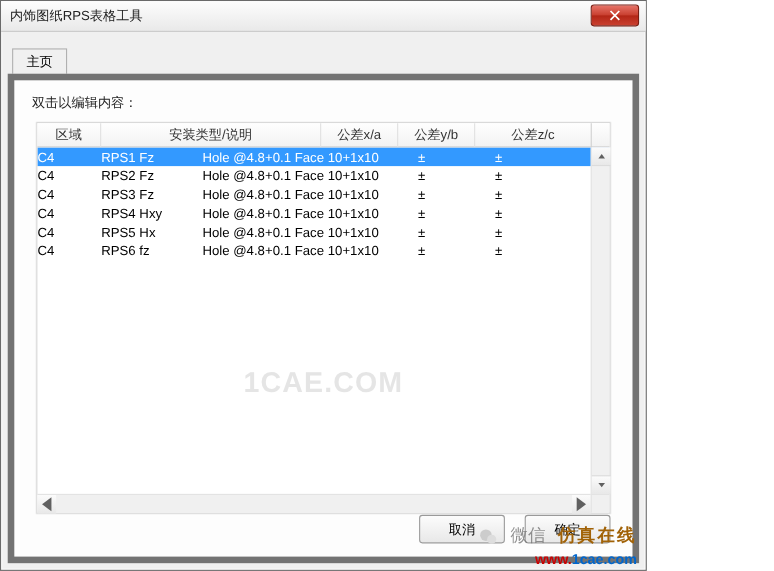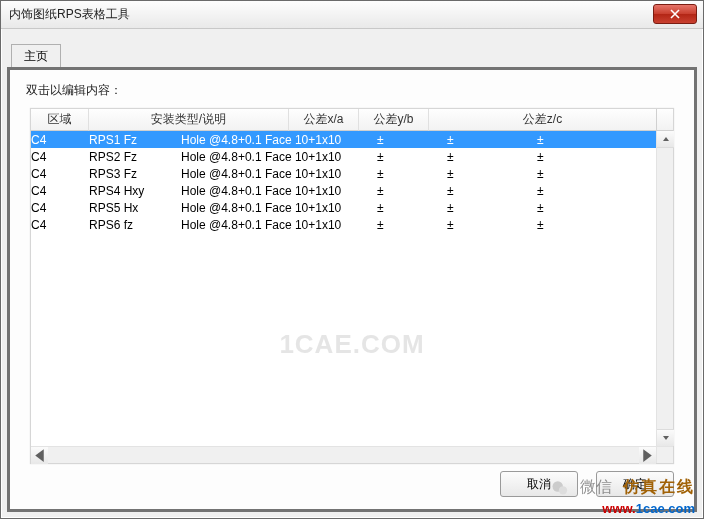--- a/index.html
+++ b/index.html
@@ -6,21 +6,21 @@
   html, body {
     margin: 0; padding: 0;
     font-family: "Microsoft YaHei", "Segoe UI", Tahoma, sans-serif;
     font-size: 12px;
     background: #fff;
     width: 704px; height: 519px;
     overflow: hidden;
   }
   .window {
     position: relative;
-    width: 704px; height: 519px;
+    width: 588px; height: 519px;
     border: 1px solid #6a6a6a;
     background: #f0f0f0;
     box-shadow: inset 0 0 0 1px #fff;
   }
   .titlebar {
     height: 28px;
     background: linear-gradient(to bottom, #fdfdfd, #e9e9e9);
     border-bottom: 1px solid #c8c8c8;
     display: flex;
     align-items: center;
@@ -63,21 +63,21 @@
   .tab.inactive {
     background: #f0f0f0;
     border-bottom: 1px solid #b0b0b0;
     top: 1px;
   }
   .tab.active {
     border-bottom: 1px solid #fdfdfd;
     z-index: 2;
   }
   .tabbox {
-    border: 3px solid #737373;
+    border: 6px solid #737373;
     background: #fdfdfd;
     position: absolute;
     top: 22px; left: 0; right: 0; bottom: 0;
     padding: 12px 16px 16px 16px;
   }
   
   .instruction { margin-bottom: 8px; color: #222; }
   
   
   .table-wrap {

